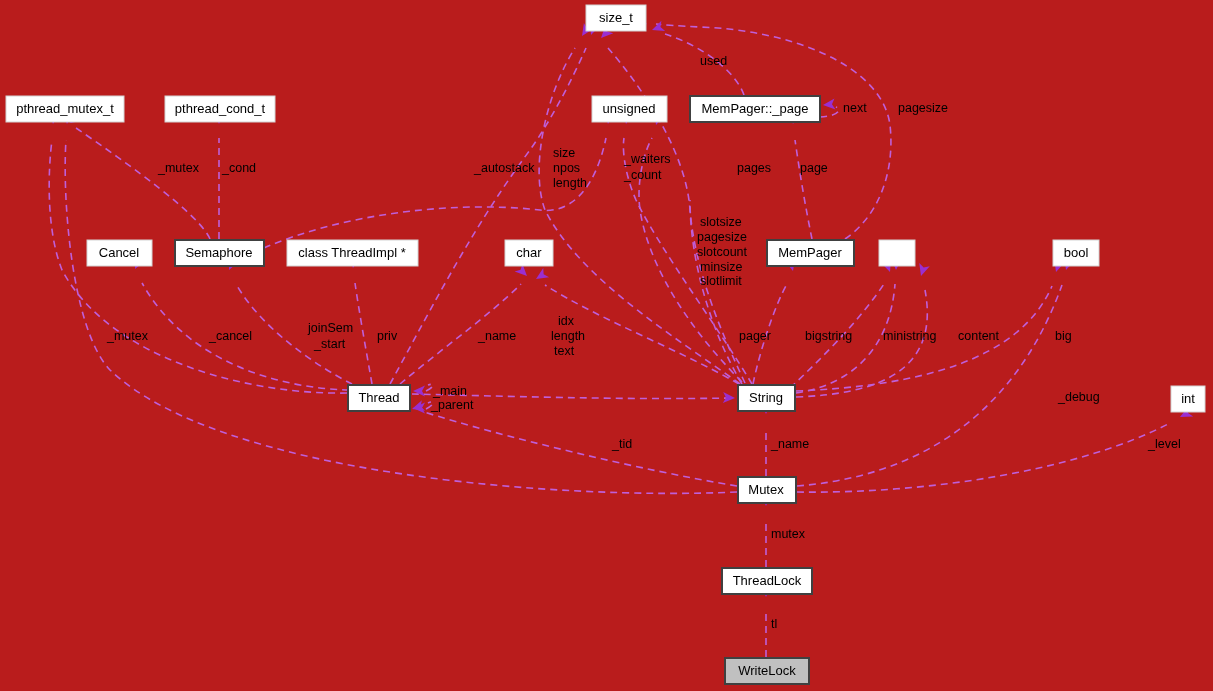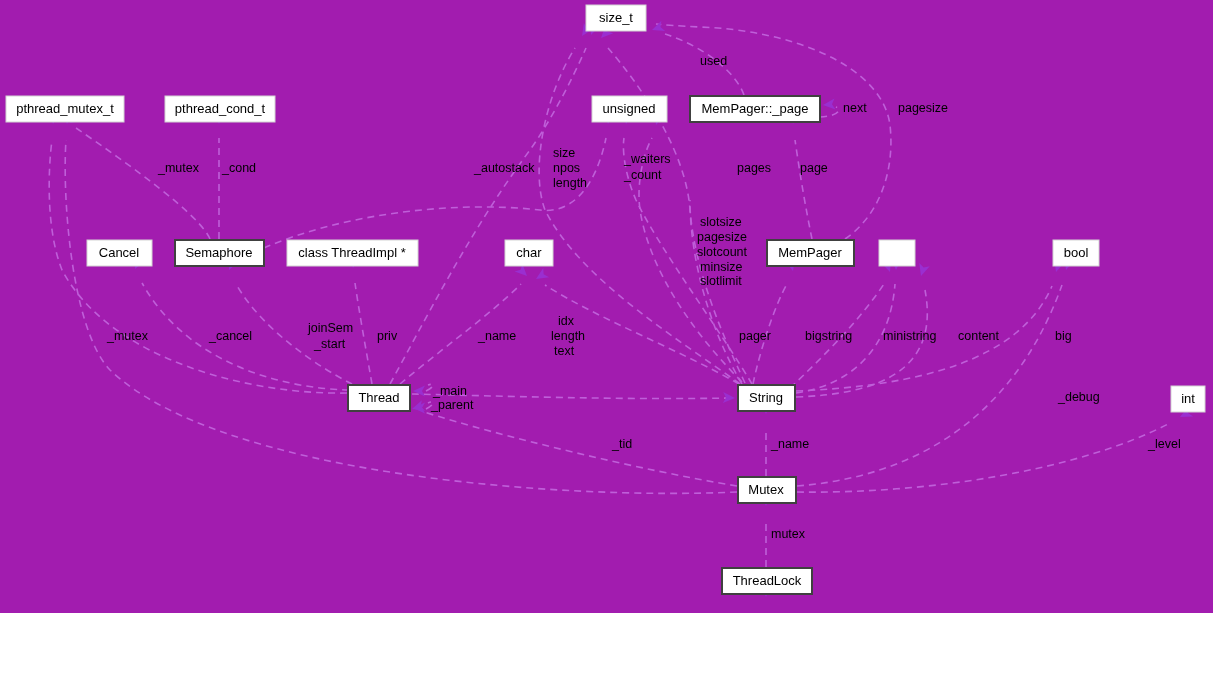--- a/index.html
+++ b/index.html
@@ -3,22 +3,22 @@
 <meta charset="utf-8">
 <style>
   html, body {
     margin: 0;
     padding: 0;
     background: #ffffff;
   }
   #diagram-root {
     position: relative;
     width: 1213px;
-    height: 613px;
-    background: #a21caf;
+    height: 691px;
+    background: #b91c1c;
     font-family: "Liberation Sans", sans-serif;
     overflow: hidden;
   }
   svg#graph {
     position: absolute;
     left: 0;
     top: 0;
     width: 1213px;
     height: 691px;
     display: block;

